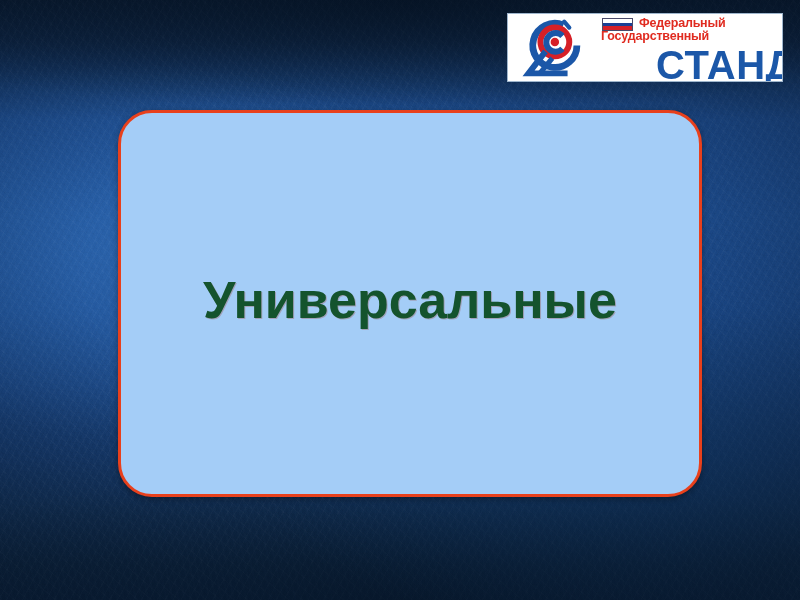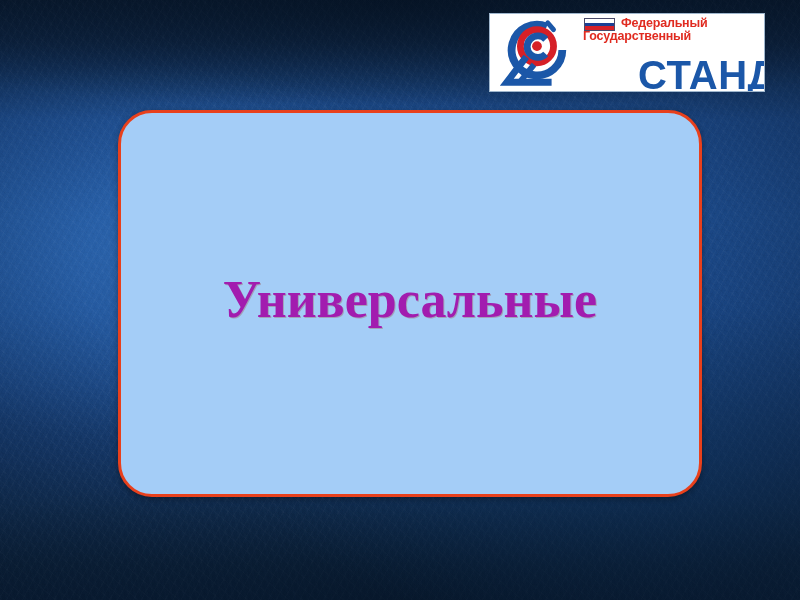--- a/index.html
+++ b/index.html
@@ -77,24 +77,24 @@
   .bg-vignette {
     position: absolute;
     inset: 0;
     background: radial-gradient(ellipse 78% 70% at 42% 45%,
                 rgba(0,0,0,0) 40%, rgba(4,14,28,0.45) 100%);
   }
 
   
   .logo-card {
     position: absolute;
-    left: 489px;
+    left: 507px;
     top: 13px;
     width: 276px;
-    height: 79px;
+    height: 69px;
     background: #ffffff;
     border: 1px solid #9fb6cd;
     box-sizing: border-box;
     display: flex;
     align-items: stretch;
     overflow: hidden;
   }
   .logo-mark {
     width: 92px;
     flex: 0 0 92px;
@@ -162,22 +162,22 @@
     background: #a4cdf7;
     border: 3px solid #e8401c;
     border-radius: 34px;
     display: flex;
     align-items: center;
     justify-content: center;
     box-shadow: 0 2px 6px rgba(0,0,0,0.35);
   }
   .title-text {
     text-align: center;
-    color: #a21caf;
-    font-family: Liberation Serif, serif;
+    color: #14532d;
+    font-family: Liberation Sans, sans-serif;
     font-weight: bold;
     font-size: 52px;
     line-height: 1.24;
     letter-spacing: 0px;
     padding-bottom: 6px;
     text-shadow: 1px 1px 0 rgba(150,30,0,0.25);
   }
   .title-line { display: block; white-space: nowrap; }
 </style>
 </head>

